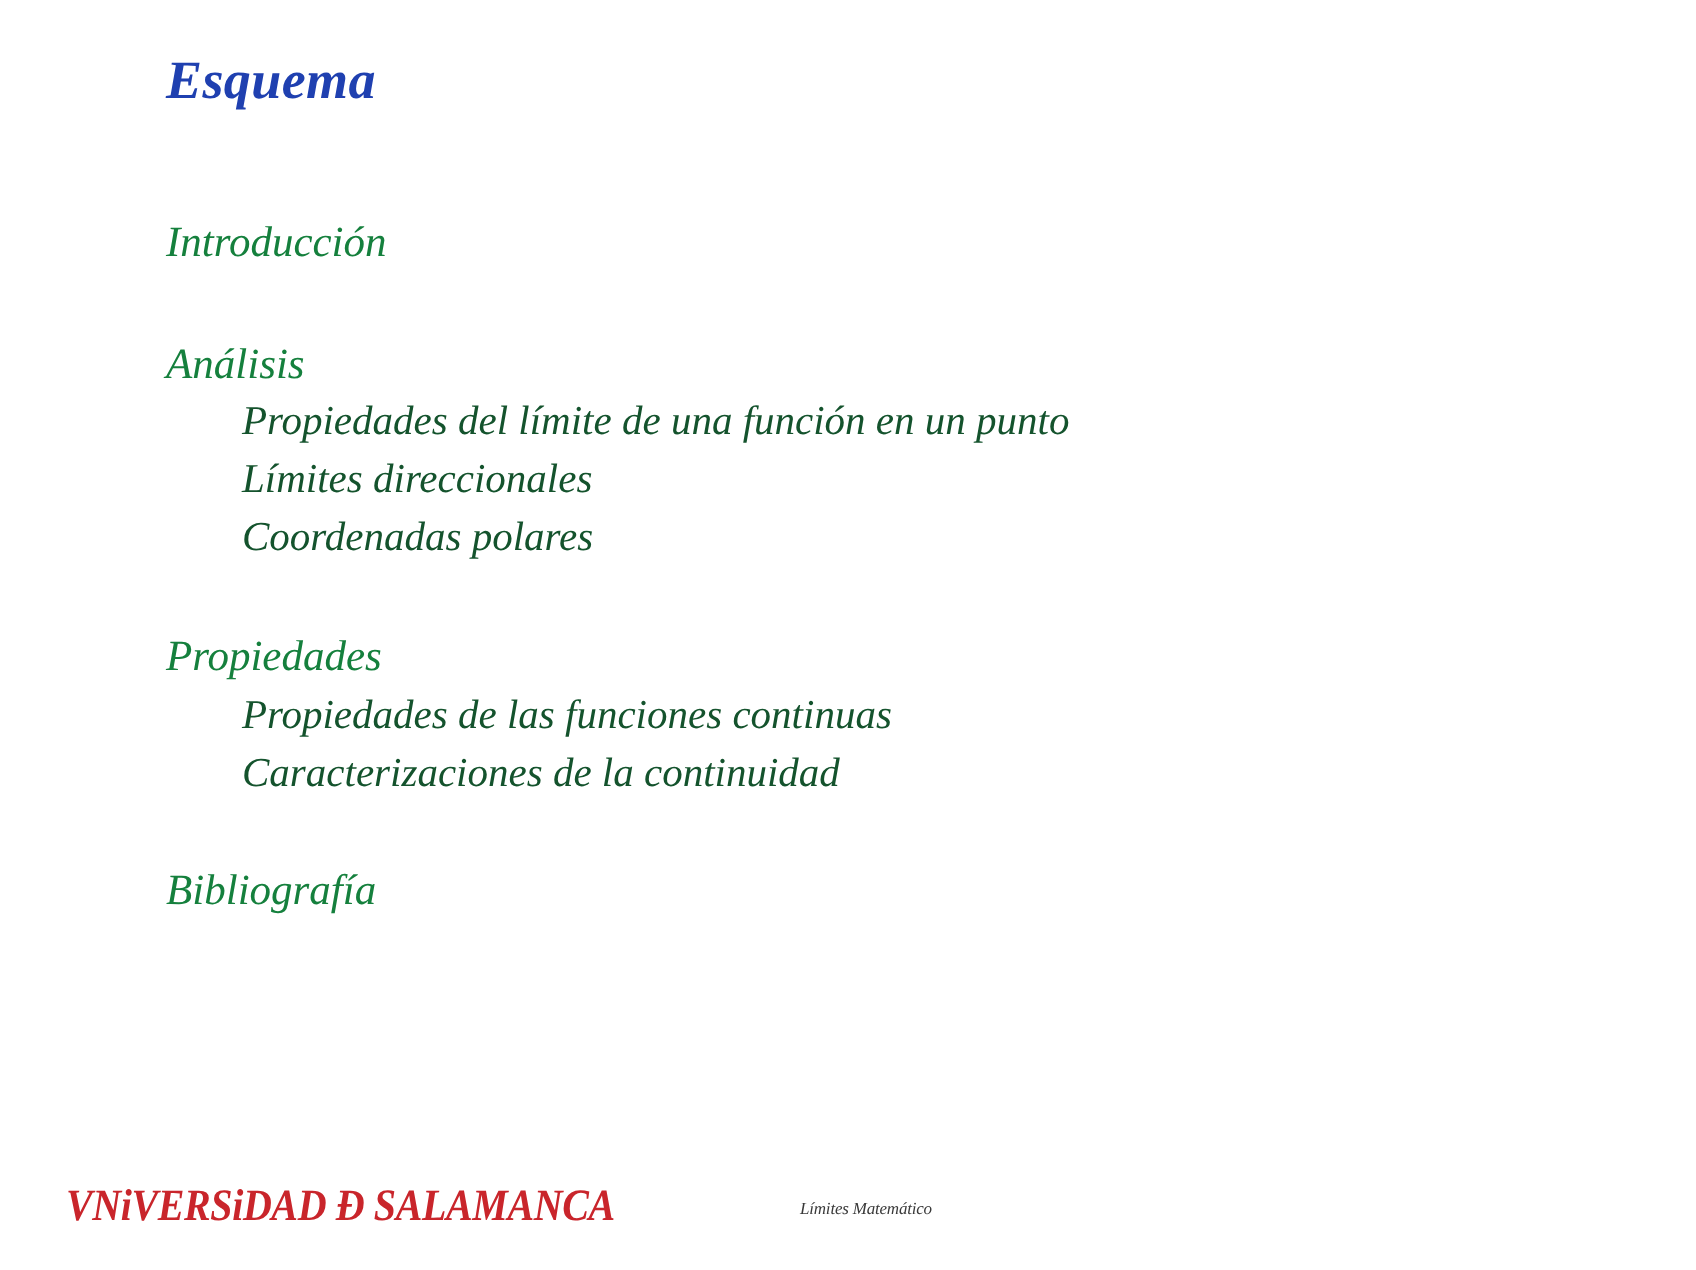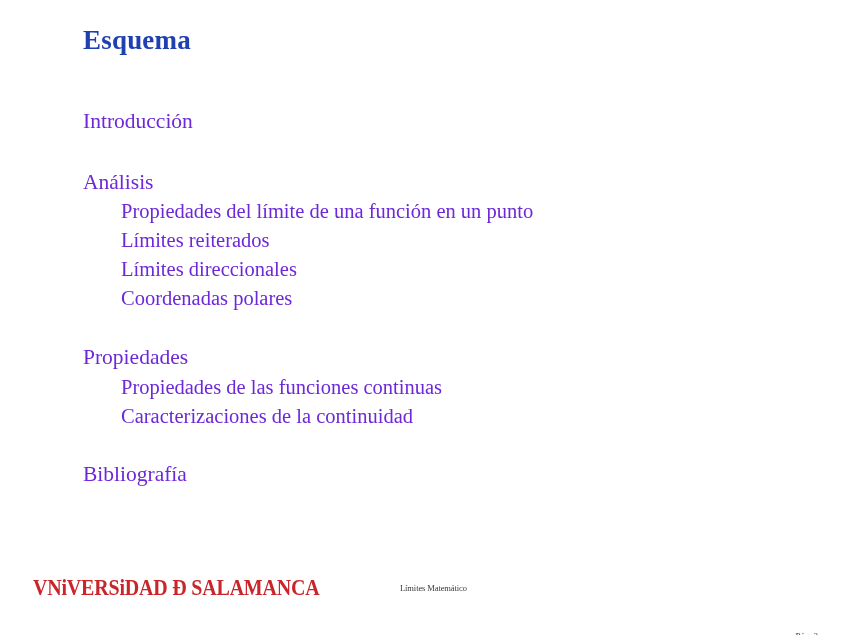--- a/index.html
+++ b/index.html
@@ -7,20 +7,21 @@
     padding: 0;
     background: #ffffff;
   }
   .slide {
     position: relative;
     width: 848px;
     height: 635px;
     background: #ffffff;
     overflow: hidden;
     font-family: "Liberation Serif", "DejaVu Serif", serif;
+    font-style: italic;
     -webkit-font-smoothing: antialiased;
   }
 
   
   .slide-title {
     position: absolute;
     left: 83px;
     top: 26px;
     font-size: 27px;
     font-weight: bold;
@@ -38,47 +39,47 @@
     width: 848px;
   }
   .section {
     margin: 0;
     padding: 0;
   }
   .section-heading {
     margin-left: 83px;
     font-size: 21.5px;
     font-weight: normal;
-    color: #6d28d9;
+    color: #15803d;
     line-height: 1.28;
     white-space: nowrap;
   }
   .sub-list {
     list-style: none;
     margin: 1px 0 0 0;
     padding: 0;
   }
   .sub-item {
     margin-left: 121px;
     font-size: 20.5px;
-    color: #6d28d9;
+    color: #14532d;
     line-height: 1.42;
     white-space: nowrap;
   }
 
   
   .gap-intro   { height: 32px; }
   .gap-limites { height: 31px; }
   .gap-cont    { height: 30px; }
 
   
   .footer {
     position: absolute;
     left: 0;
-    bottom: 16px;
+    bottom: 0;
     width: 848px;
     height: 52px;
   }
   .usal-logo {
     position: absolute;
     left: 33px;
     top: 8px;
     font-family: "Liberation Serif", "DejaVu Serif", serif;
     font-size: 20px;
     font-weight: bold;
@@ -120,21 +121,20 @@
       <div class="section-heading">Introducción</div>
       <ul class="sub-list"></ul>
     </div>
 
     <div class="gap-intro"></div>
 
     <div class="section">
       <div class="section-heading">Análisis</div>
       <ul class="sub-list">
         <li class="sub-item">Propiedades del límite de una función en un punto</li>
-        <li class="sub-item">Límites reiterados</li>
         <li class="sub-item">Límites direccionales</li>
         <li class="sub-item">Coordenadas polares</li>
       </ul>
     </div>
 
     <div class="gap-limites"></div>
 
     <div class="section">
       <div class="section-heading">Propiedades</div>
       <ul class="sub-list">

